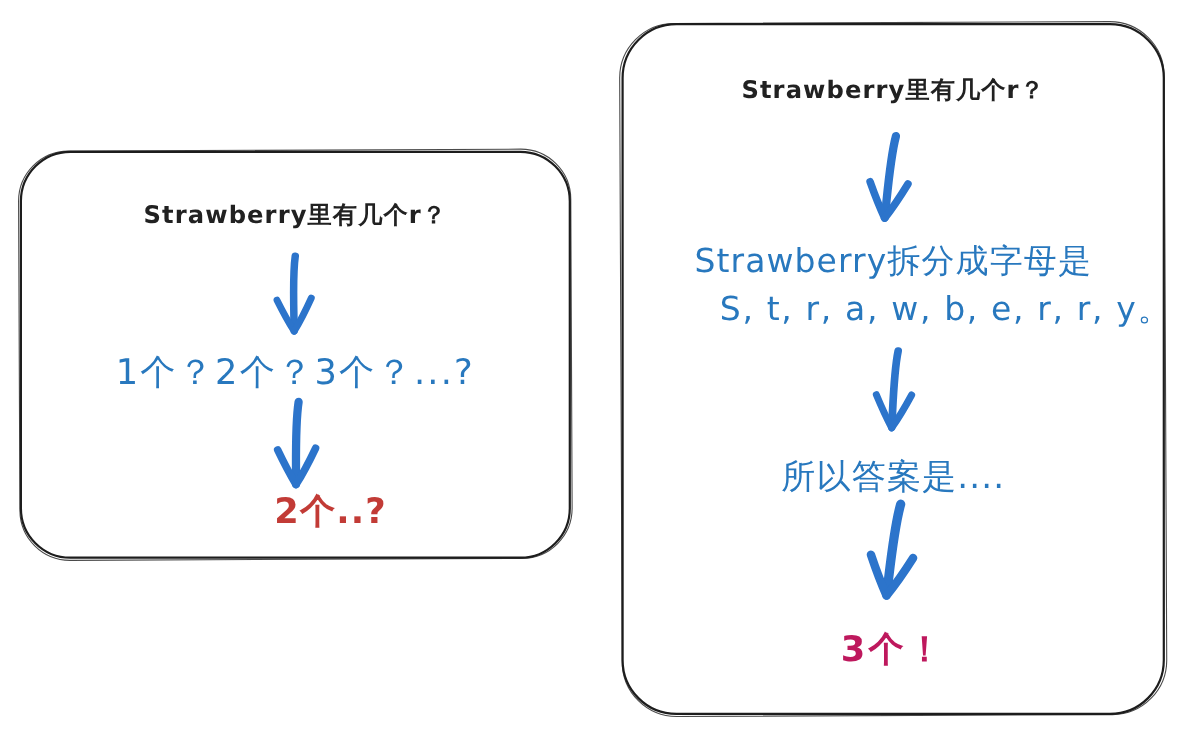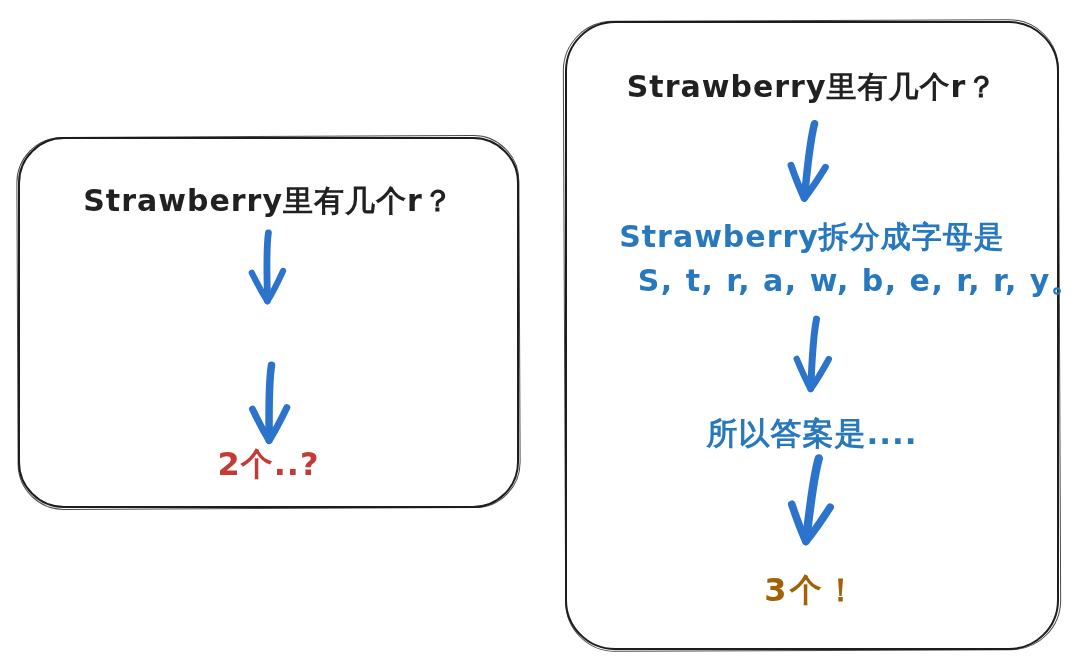--- a/index.html
+++ b/index.html
@@ -43,30 +43,30 @@
   
   .t {
     position: absolute;
     left: 0; width: 100%;
     text-align: center;
     white-space: nowrap;
     letter-spacing: 1px;
   }
   .title {
     color: #212121;
-    font-size: 30px;
+    font-size: 22px;
     font-weight: 600;
   }
-  .blue  { color: #2878BE; font-weight: 700; }
+  .blue  { color: #2878BE; font-weight: 400; }
   .red   { color: #C23B36; font-weight: 600; }
-  .green { color: #a16207; font-weight: 600; }
+  .green { color: #be185d; font-weight: 600; }
 
   .card-left .title   { top: 42px; }
   .card-left .step1   { top: 178px; font-size: 32px; letter-spacing: 2px; }
-  .card-left .answer  { top: 304px; font-size: 32px; }
+  .card-left .answer  { top: 304px; font-size: 32px; margin-left: 32px; }
 
   .card-right .title  { top: 44px; }
   .card-right .line1  { top: 194px; font-size: 30px; }
   .card-right .line2  { top: 238px; font-size: 30px; letter-spacing: 1.5px; margin-left: 48px; }
   .card-right .step2  { top: 390px; font-size: 31px; }
   .card-right .answer { top: 546px; font-size: 32px; letter-spacing: 3px; }
 
   
   .arrow {
     position: absolute;
@@ -95,20 +95,21 @@
     </defs>
   </svg>
 
   <div class="card card-left">
     <div class="t title">Strawberry里有几个r？</div>
     <div class="arrow arrow-1">
       <svg viewBox="0 0 46 80">
           <use href="#hand-arrow"></use>
         </svg>
     </div>
+    <div class="t blue step1">1个？2个？3个？...?</div>
     <div class="arrow arrow-2">
       <svg viewBox="0 0 46 80">
           <use href="#hand-arrow"></use>
         </svg>
     </div>
     <div class="t red answer">2个..?</div>
   </div>
 
   <div class="card card-right">
     <div class="t title">Strawberry里有几个r？</div>

